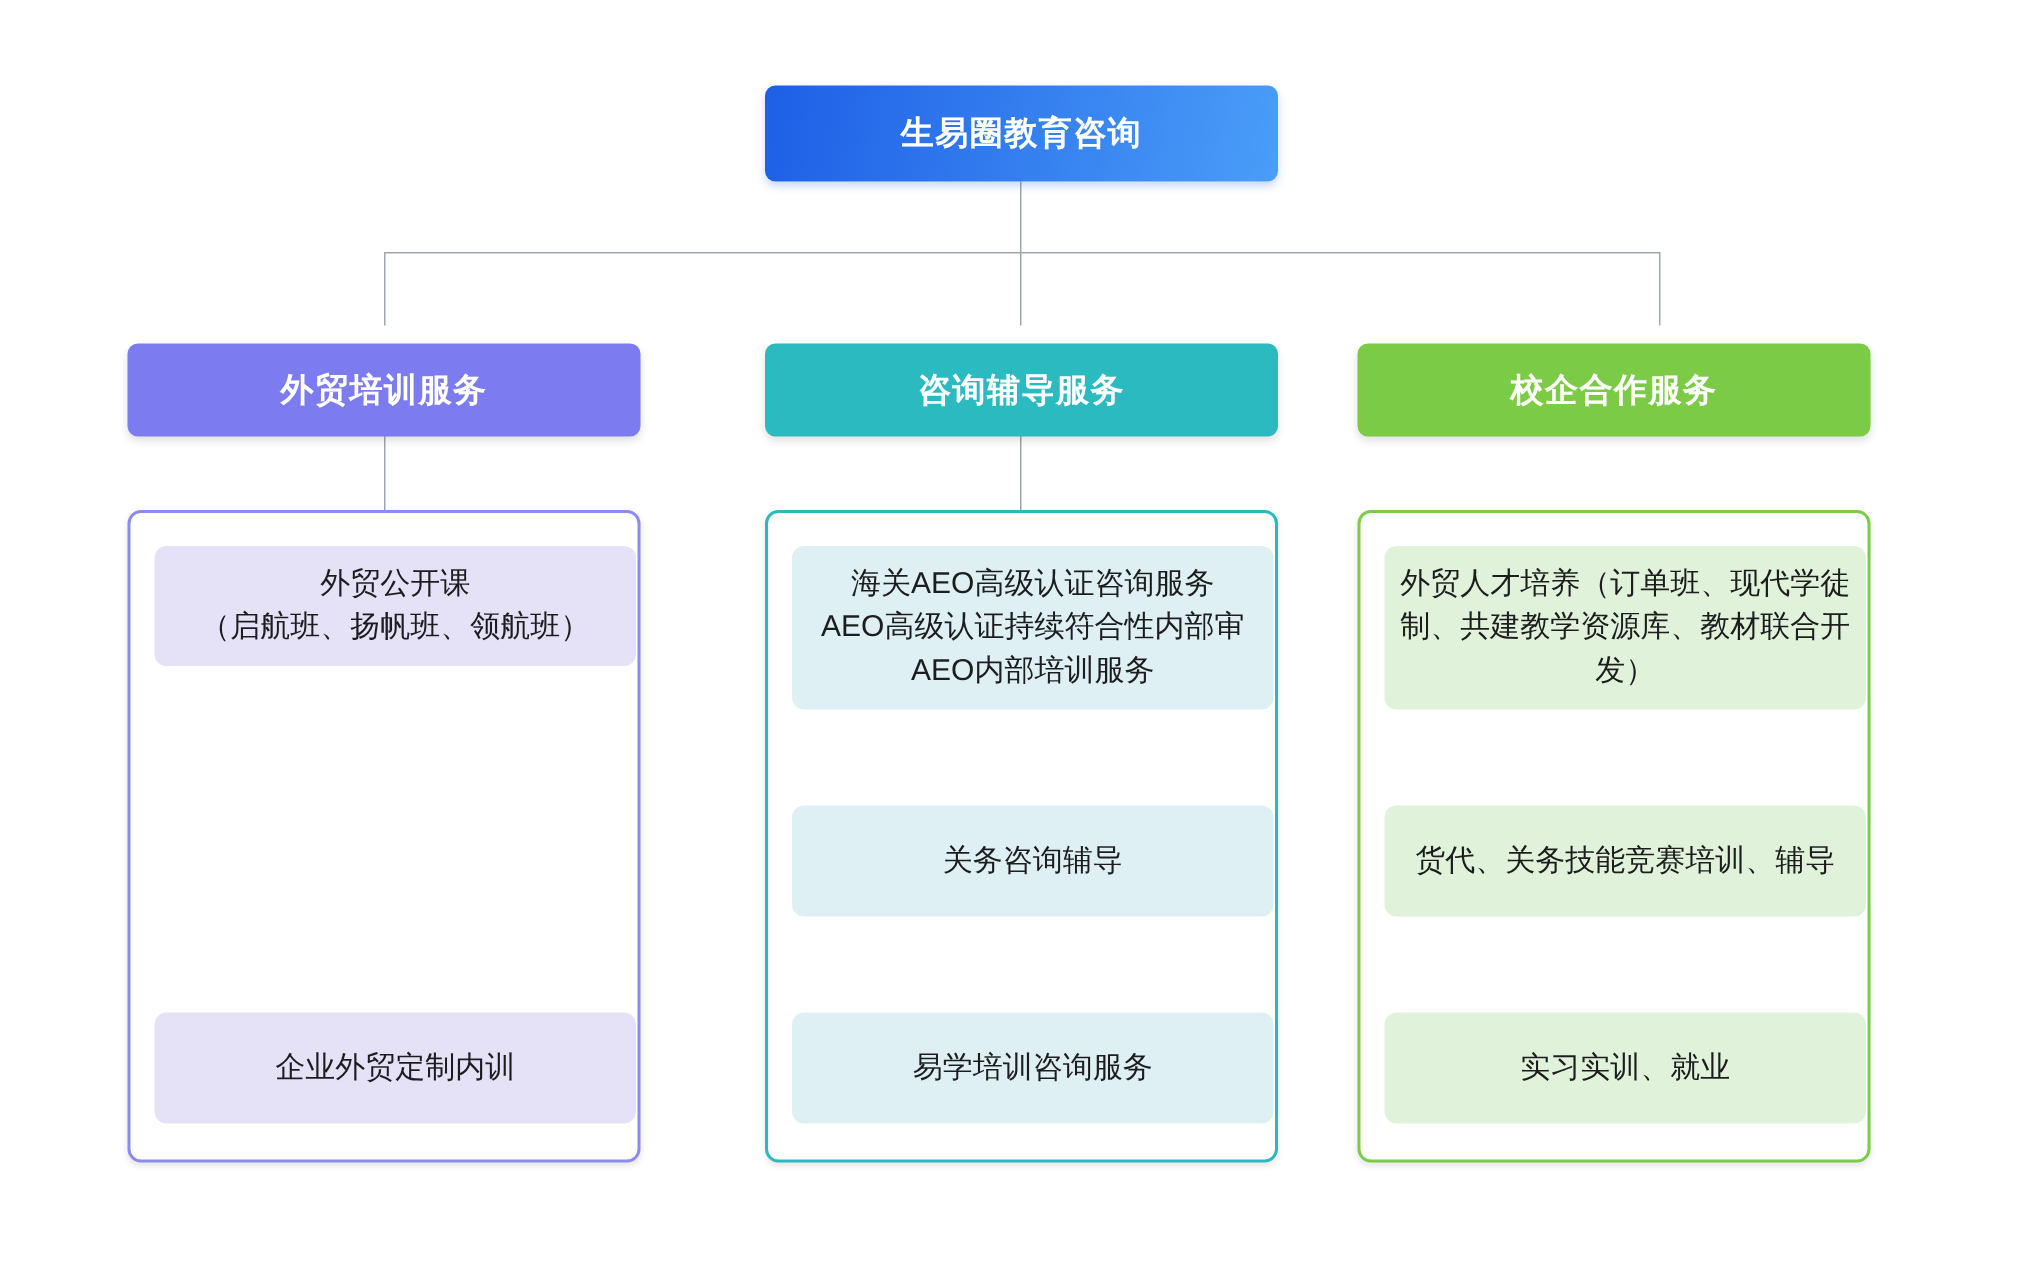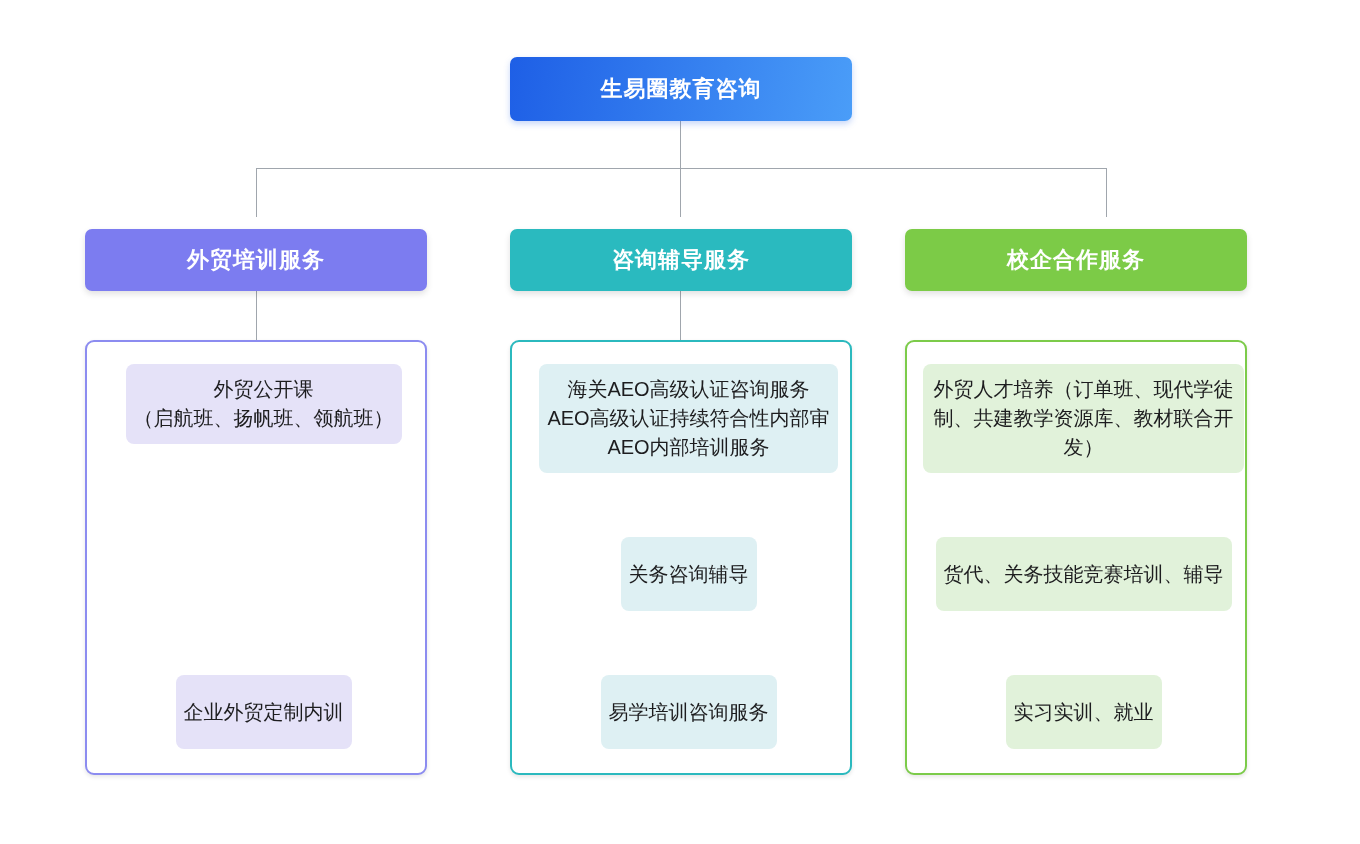--- a/index.html
+++ b/index.html
@@ -27,21 +27,20 @@
     box-shadow:0 3px 6px rgba(0,0,0,0.12);
     margin-top:12px;
   }
   
   .group{
     position:absolute;top:340px;width:342px;height:435px;box-sizing:border-box;
     background:#ffffff;border:2px solid var(--border);border-radius:9px;
     display:flex;flex-direction:column;justify-content:space-between;
     padding:22px 1px 24px 16px;
     box-shadow:0 2px 4px rgba(0,0,0,0.10);
-    align-items:center;
   }
   .item{
     background:var(--item-bg);border-radius:8px;
     min-height:74px;box-sizing:border-box;padding:11px 8px;
     display:flex;align-items:center;justify-content:center;
     text-align:center;color:#1d1d1f;font-size:20px;line-height:29px;
     white-space:pre-line;
   }
   .b1 .head,.b1 .group{left:85px;}
   .b2 .head,.b2 .group{left:510px;}

